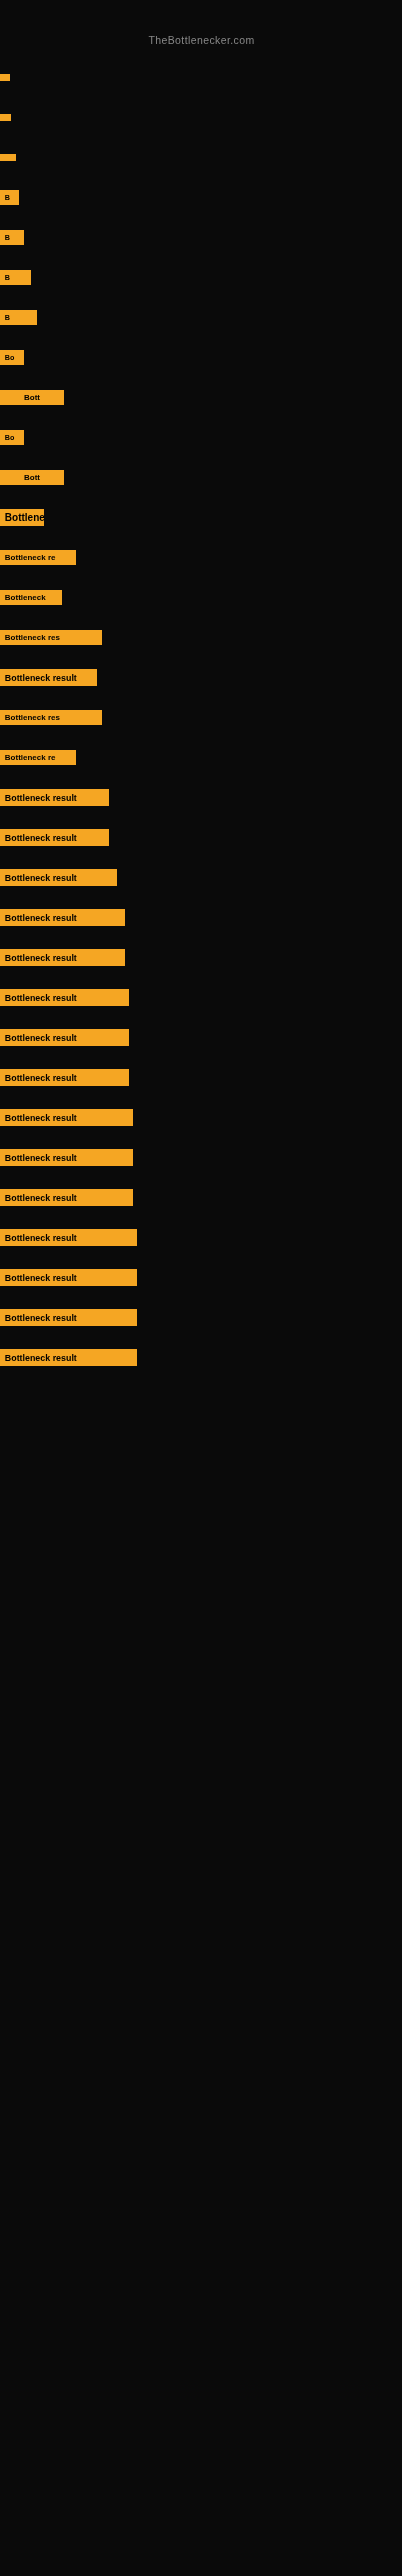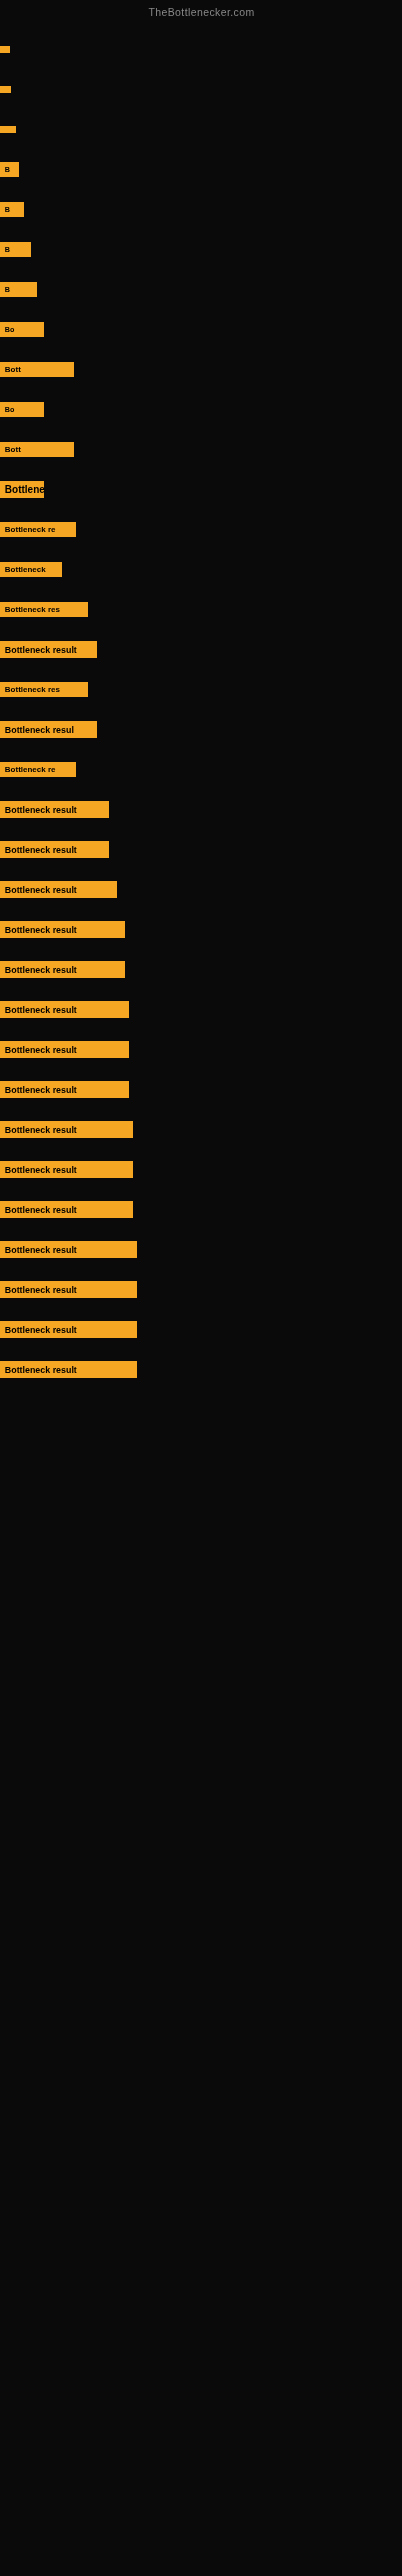--- a/index.html
+++ b/index.html
@@ -15,20 +15,21 @@
       font-family: Arial, sans-serif;
       position: relative;
     }
 
     .site-title {
       color: #888;
       font-size: 10.5px;
       text-align: center;
       padding: 6.4px 0 3.2px 0;
       letter-spacing: 0.4px;
+      margin-top: 28px;
     }
 
     .items-container {
       padding: 8px 0 8px 0;
       display: flex;
       flex-direction: column;
       gap: 0;
     }
 
     .item-row {
@@ -50,26 +51,26 @@
     }
 
     
     .label-box.w1  { width: 6.4px; font-size: 0; }
     .label-box.w2  { width: 11.3px; font-size: 0; }
     .label-box.w3  { width: 16px; font-size: 0; }
     .label-box.w4  { width: 19.3px; font-size: 7.2px; overflow: hidden; }
     .label-box.w5  { width: 24px; font-size: 7.2px; overflow: hidden; }
     .label-box.w6  { width: 31px; font-size: 7.2px; overflow: hidden; }
     .label-box.w7  { width: 37px; font-size: 7.2px; overflow: hidden; }
-    .label-box.w8  { width: 44px; font-size: 7.2px; overflow: hidden; }
-    .label-box.w9  { width: 74px; font-size: 8px; overflow: hidden; }
+    .label-box.w8  { width: 24px; font-size: 7.2px; overflow: hidden; }
+    .label-box.w9  { width: 64px; font-size: 8px; overflow: hidden; text-align: center; }
     .label-box.w10 { width: 44px; font-size: 10px; overflow: hidden; }
     .label-box.w11 { width: 62px; font-size: 8px; overflow: hidden; }
     .label-box.w12 { width: 76px; font-size: 8px; overflow: hidden; }
-    .label-box.w13 { width: 88px; font-size: 8px; overflow: hidden; }
+    .label-box.w13 { width: 102px; font-size: 8px; overflow: hidden; }
     .label-box.w14 { width: 97px; font-size: 8.9px; }
     .label-box.w15 { width: 109px; font-size: 8.9px; }
     .label-box.w16 { width: 117px; font-size: 8.9px; }
     .label-box.w17 { width: 125px; font-size: 8.9px; }
     .label-box.w18 { width: 129px; font-size: 8.9px; }
     .label-box.w19 { width: 133px; font-size: 8.9px; }
     .label-box.w20 { width: 137px; font-size: 8.9px; }
   </style>
 </head>
 <body>
@@ -122,23 +123,20 @@
     <div class="item-row">
       <div class="label-box w13">Bottleneck res</div>
     </div>
     <div class="item-row">
       <div class="label-box w14">Bottleneck result</div>
     </div>
     <div class="item-row">
       <div class="label-box w13">Bottleneck res</div>
     </div>
     <div class="item-row">
-      <div class="label-box w14">Bottleneck resul</div>
-    </div>
-    <div class="item-row">
       <div class="label-box w12">Bottleneck re</div>
     </div>
     <div class="item-row">
       <div class="label-box w15">Bottleneck result</div>
     </div>
     <div class="item-row">
       <div class="label-box w15">Bottleneck result</div>
     </div>
     <div class="item-row">
       <div class="label-box w16">Bottleneck result</div>

